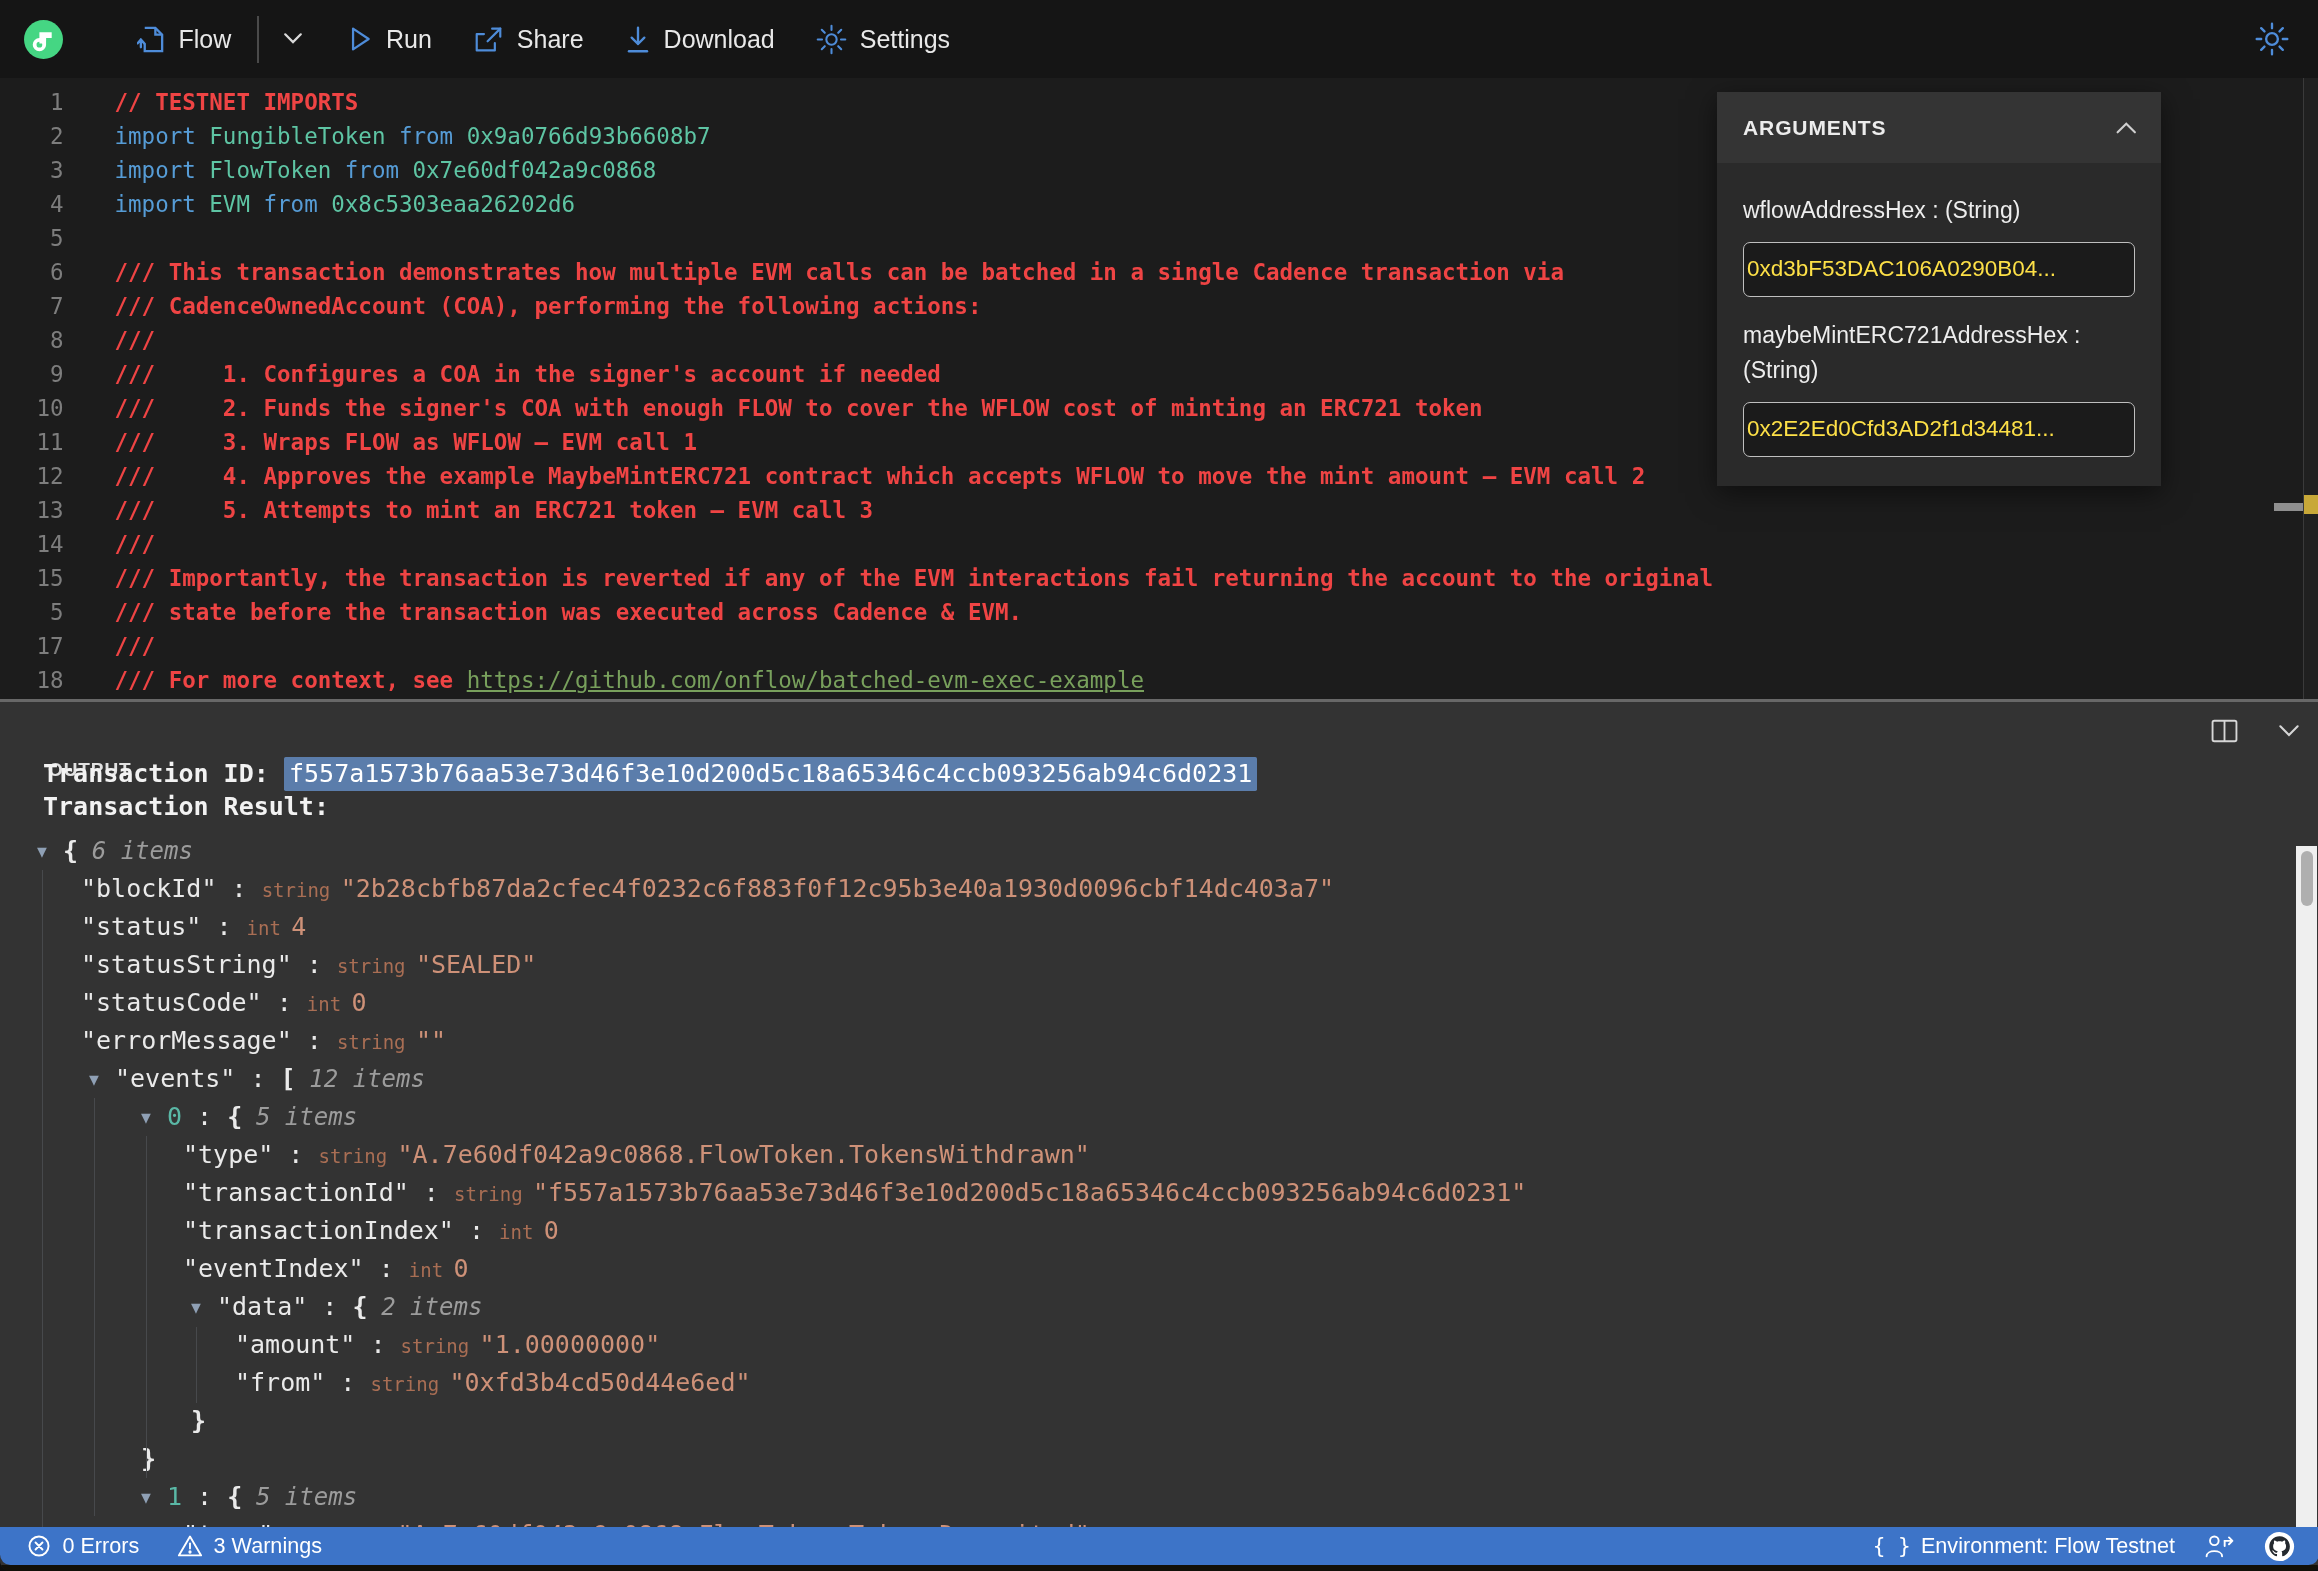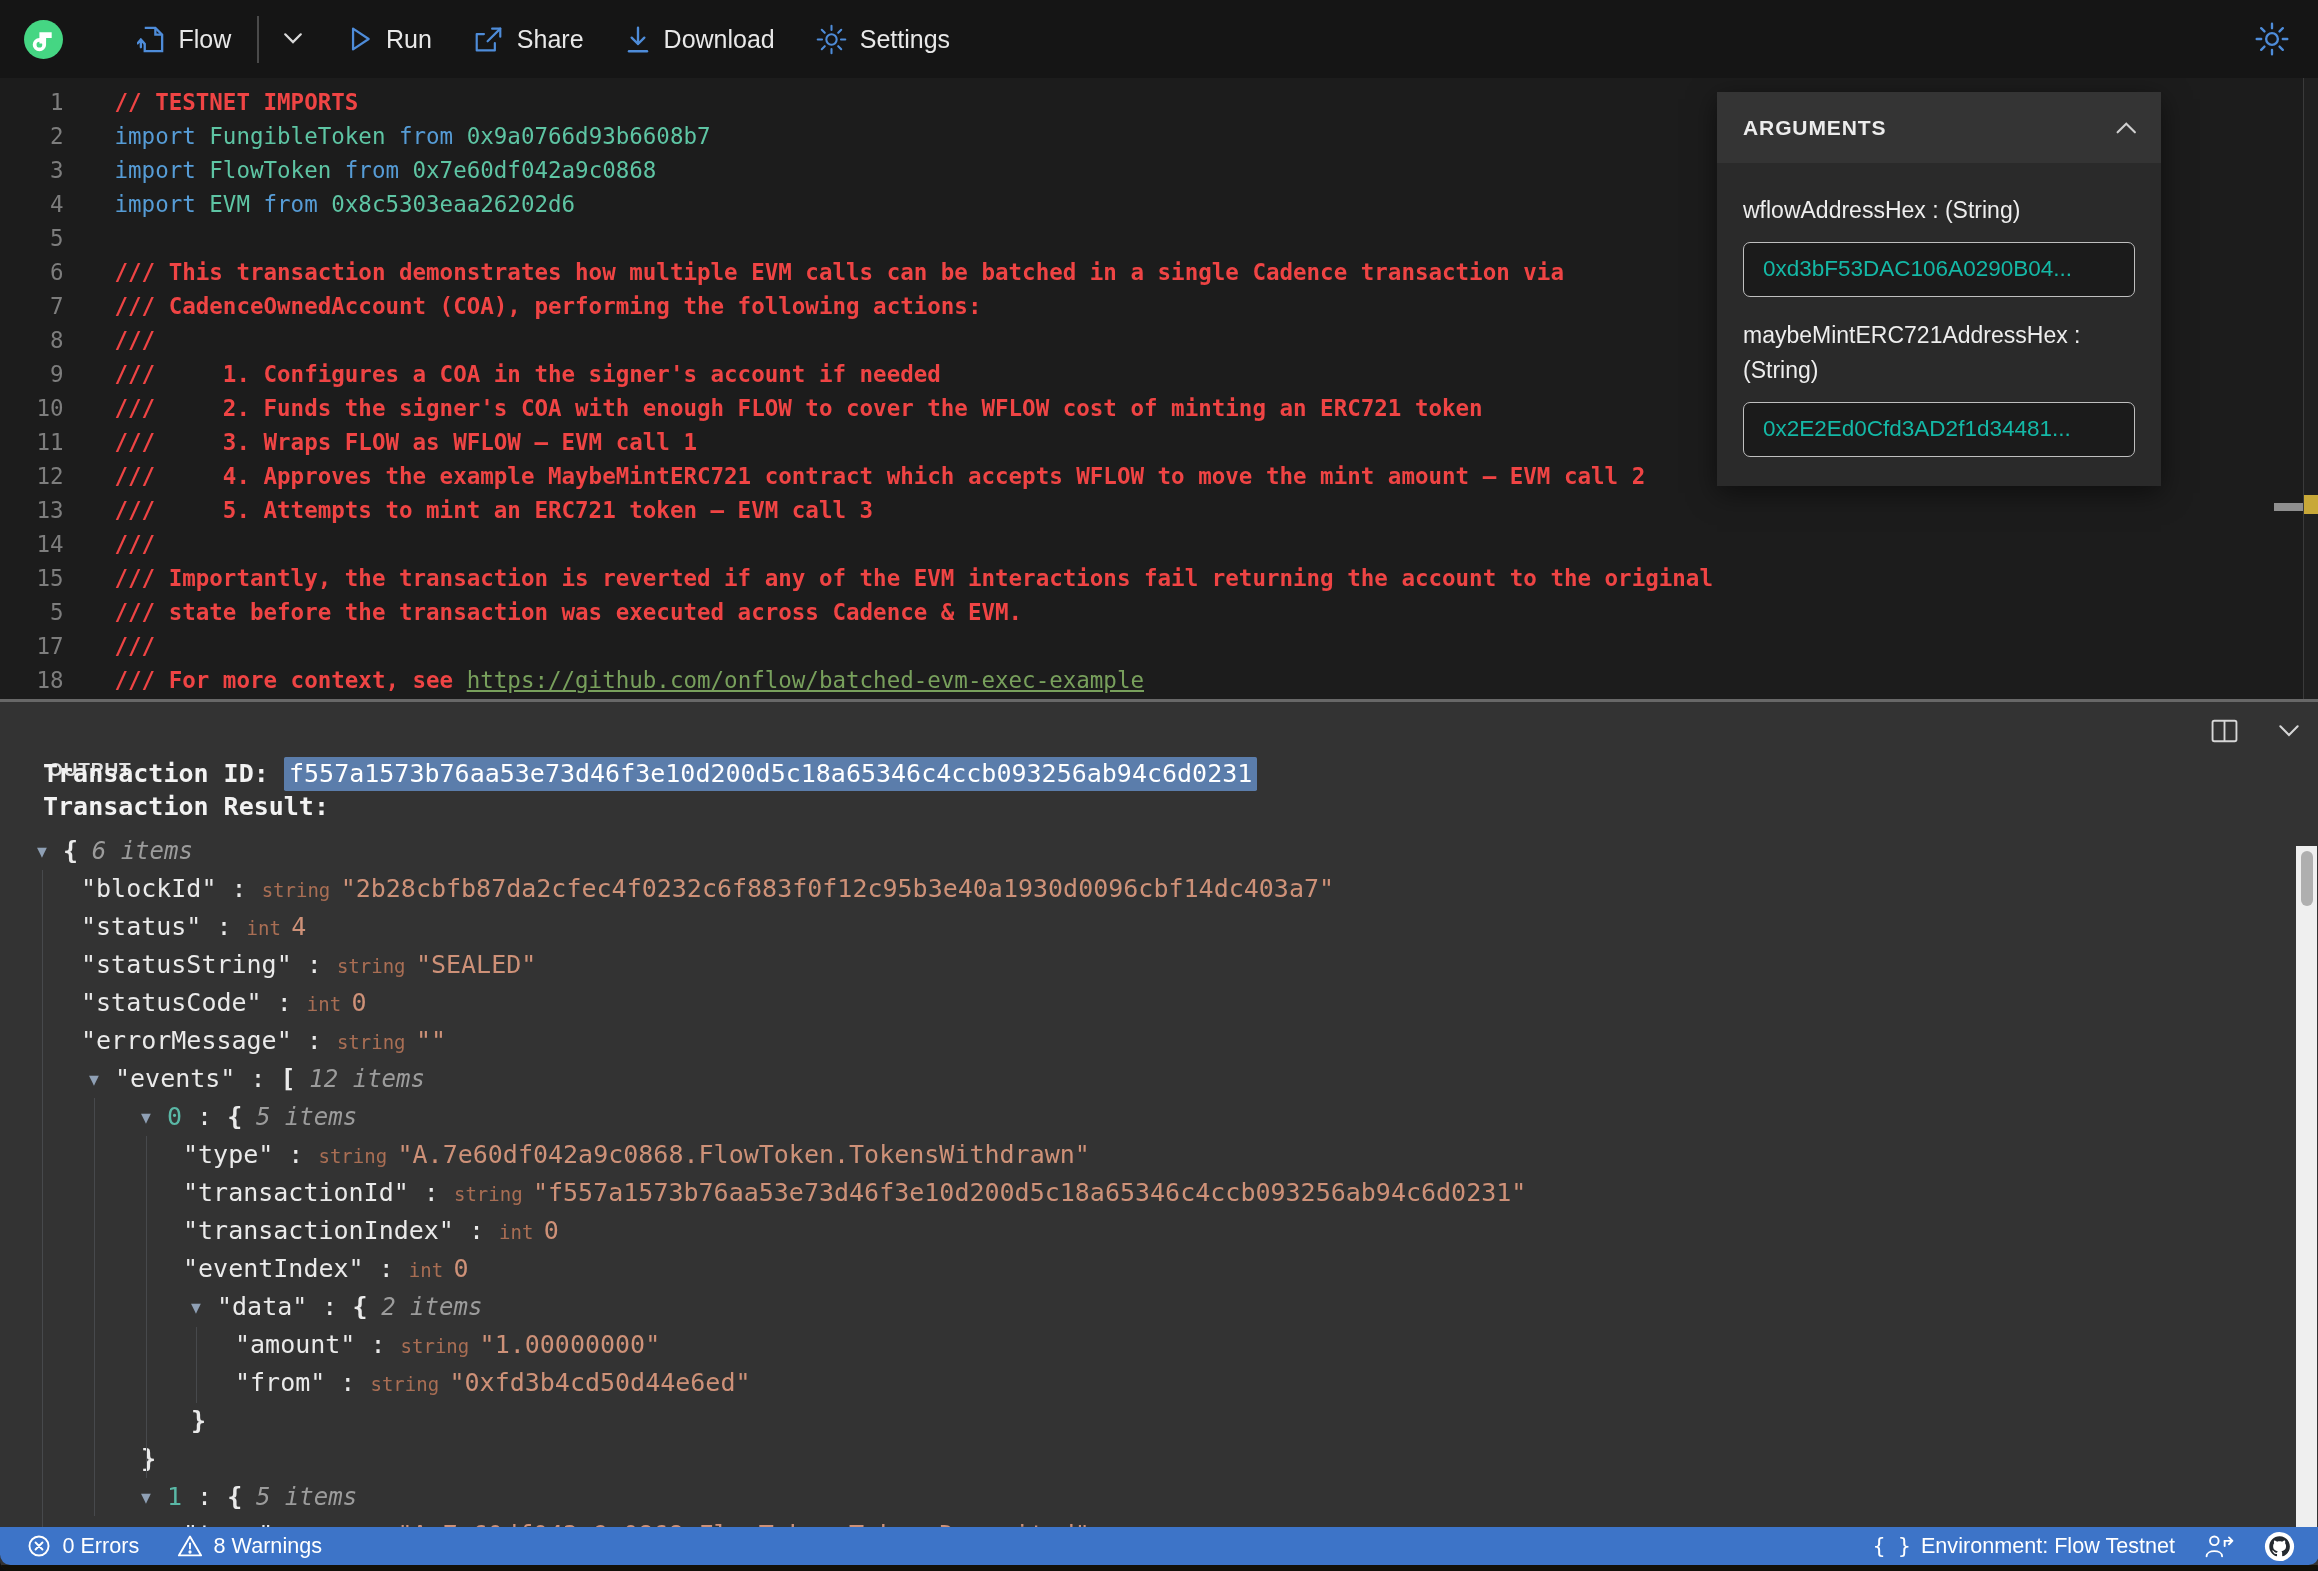--- a/index.html
+++ b/index.html
@@ -37,21 +37,21 @@
 
   
   #args-panel { position:absolute; left:1717px; top:14px; width:444px; background:#2a2a2a;
                 box-shadow:0 7px 26px rgba(0,0,0,.5); }
   #args-head { height:71px; background:#343434; display:flex; align-items:center; justify-content:space-between;
                padding:0 24px 0 26px; }
   #args-title { color:#ececec; font-size:21px; font-weight:bold; letter-spacing:0.9px; }
   #args-body { padding:8.6px 26px 29px 26px; }
   .arg-label { color:#ededed; font-size:23px; margin-top:21px; margin-bottom:14px; line-height:35px; width:363px; }
   .arg-input { width:392px; height:55px; background:#1b1b1b; border:1.7px solid #bfbfbf; border-radius:7px;
-               color:#14b8a6; font-size:22.5px; font-family:"Liberation Sans", sans-serif; padding-left:19px; outline:none; }
+               color:#fde047; font-size:22.5px; font-family:"Liberation Sans", sans-serif; padding-left:3px; outline:none; }
 
   
   #split-divider { position:absolute; left:0; top:699px; width:2319px; height:3.5px; background:#686868; }
 
   
   #output-panel { position:absolute; left:0; top:702px; width:2319px; height:865px; background:#333333; overflow:hidden; }
   #out-head { position:relative; height:55px; }
   #out-title { position:absolute; left:48px; top:21px; color:#e2e2e2; font-size:19px; font-weight:bold; letter-spacing:0.9px;margin-top:36px; }
   #out-icons { position:absolute; right:15.6px; top:15.6px; display:flex; gap:36px; align-items:center; }
   #out-content { position:relative; font-family:"DejaVu Sans Mono", monospace; font-size:25px; color:#eaeaea; }
@@ -247,21 +247,21 @@
           <path d="M11 11 l8 8 M19 11 l-8 8"></path>
         </svg>
         <span>0 Errors</span>
       </div>
       <div class="sb-item">
         <svg width="26" height="24" viewBox="0 0 30 28" fill="none" stroke="#ffffff" stroke-width="2.2" stroke-linecap="round" stroke-linejoin="round">
           <path d="M15 3 L28 25 H2 Z"></path>
           <path d="M15 11 v6"></path>
           <circle cx="15" cy="21" r="0.8" fill="#ffffff"></circle>
         </svg>
-        <span>8 Warnings</span>
+        <span>3 Warnings</span>
       </div>
     </div>
     <div id="sb-right">
       <div class="sb-item">
         <span class="sb-braces">{ }</span>
         <span>Environment: Flow Testnet</span>
       </div>
       <svg width="31" height="28" viewBox="0 0 36 32" fill="none" stroke="#ffffff" stroke-width="2.2" stroke-linecap="round" stroke-linejoin="round">
         <circle cx="12" cy="10" r="5"></circle>
         <path d="M3 28 c0 -8 18 -8 18 0"></path>

